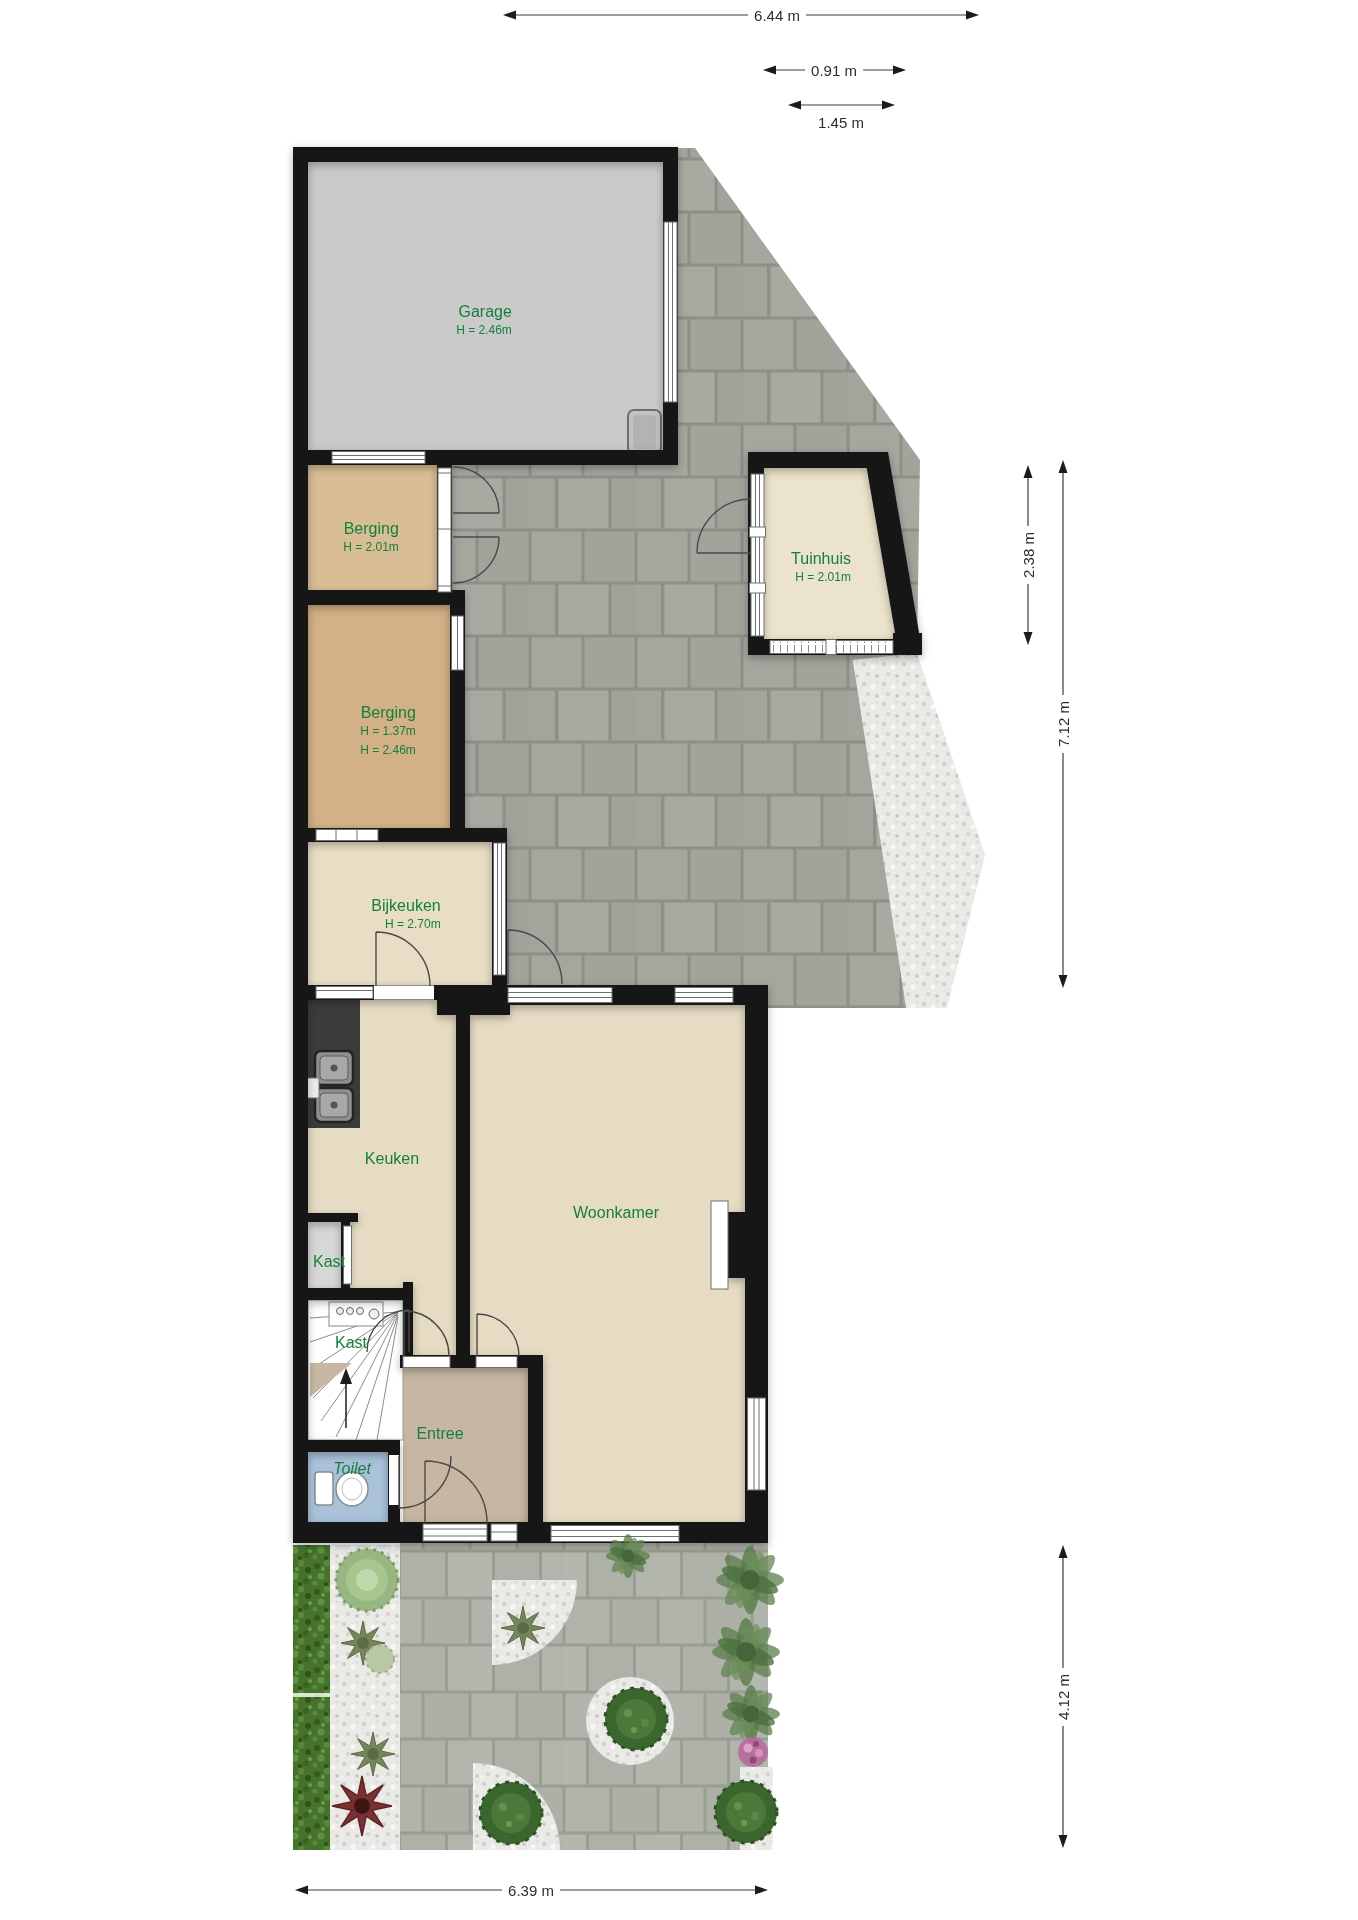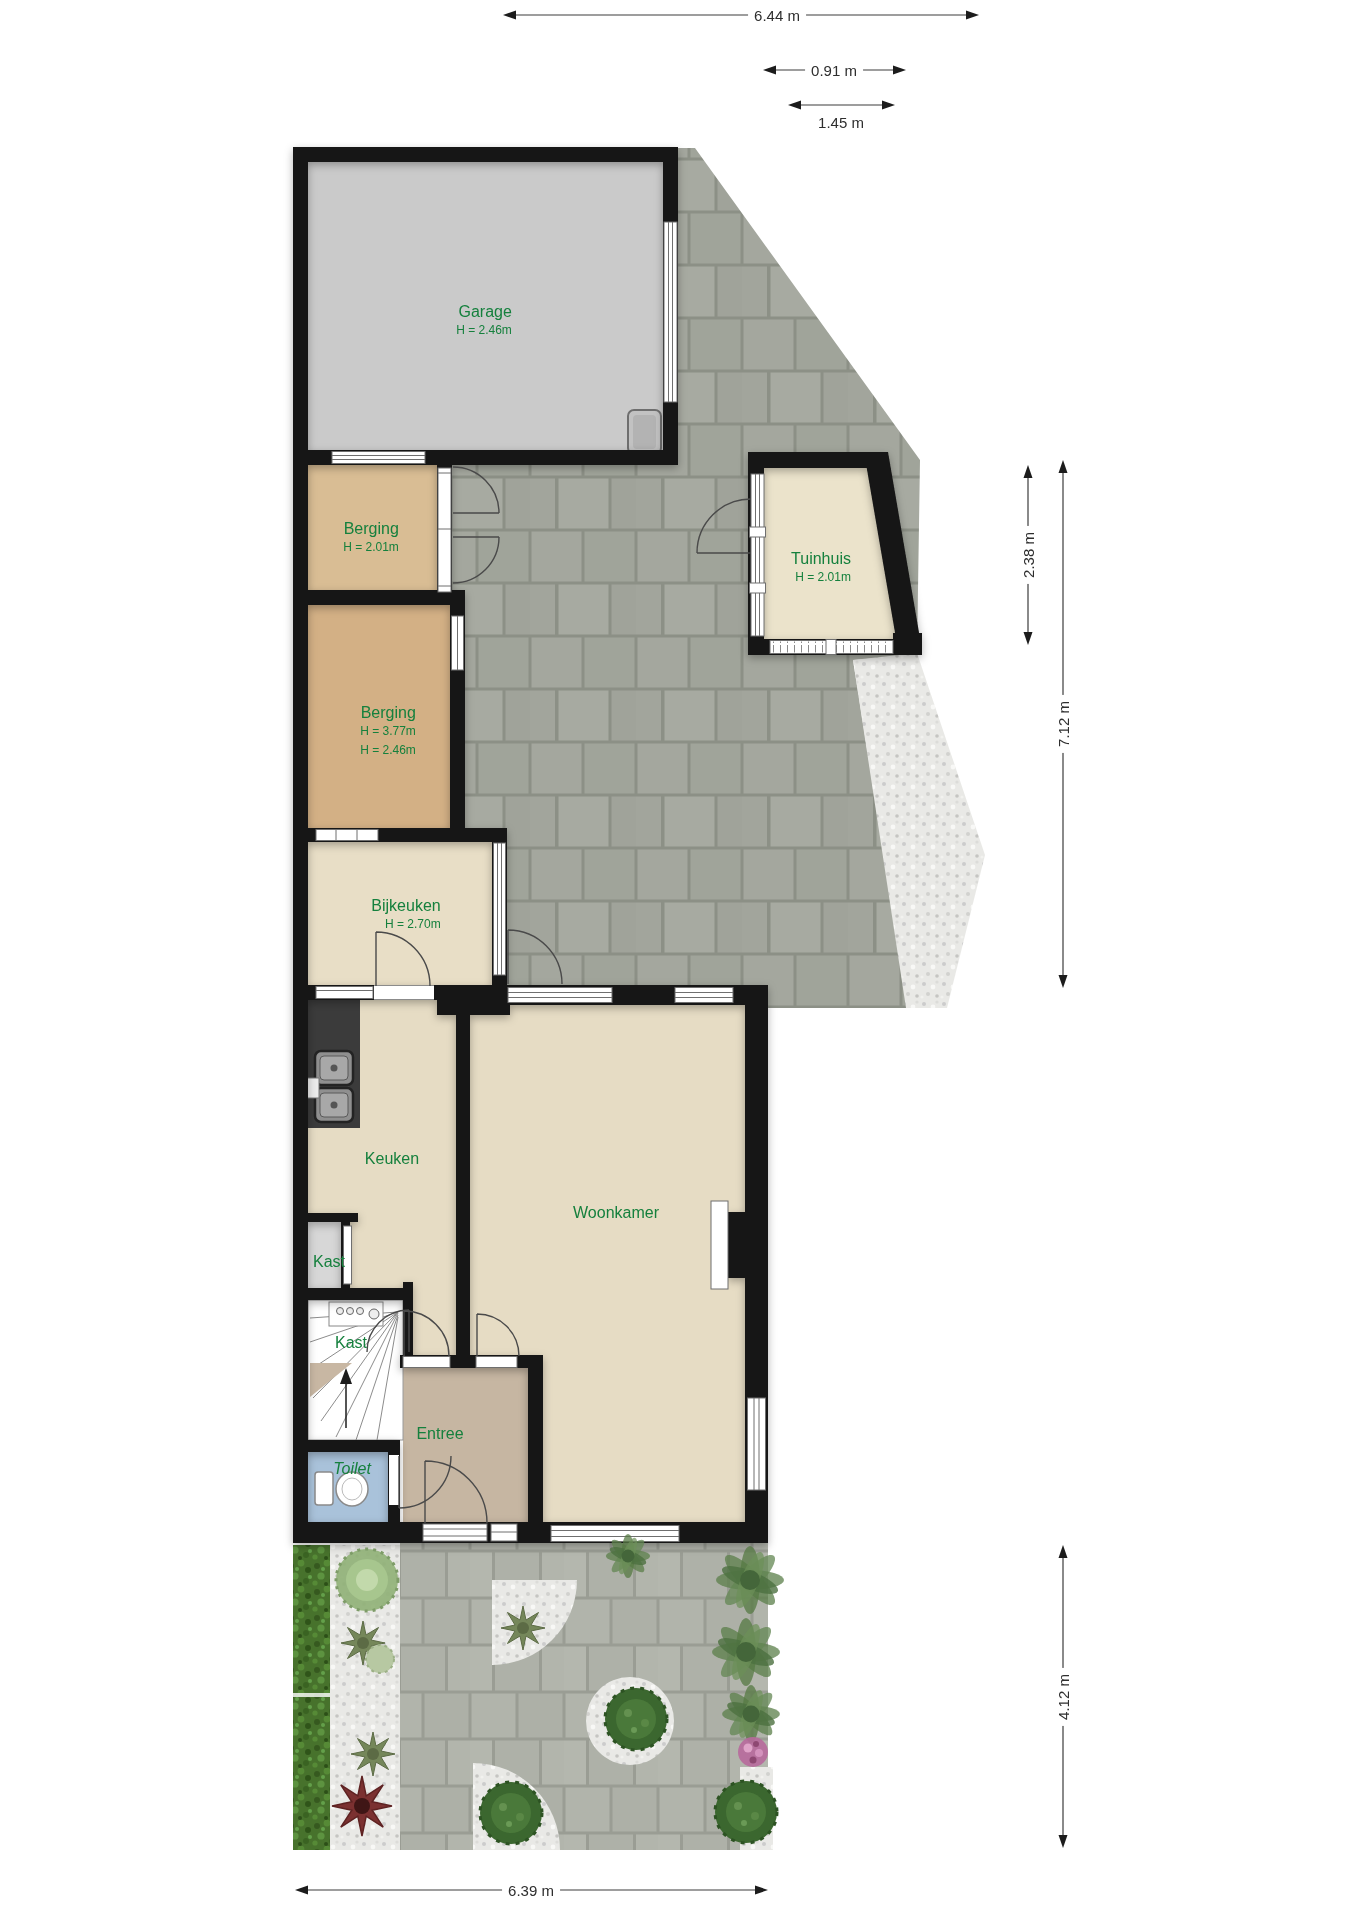--- a/index.html
+++ b/index.html
@@ -355,21 +355,21 @@
 <div class="lbl" style="left:484px;top:321px;">
   <div>Garage</div>
   <div class="h">H = 2.46m</div>
 </div>
 <div class="lbl" style="left:371px;top:538px;">
   <div>Berging</div>
   <div class="h">H = 2.01m</div>
 </div>
 <div class="lbl" style="left:388px;top:731px;">
   <div>Berging</div>
-  <div class="h">H = 3.77m</div>
+  <div class="h">H = 1.37m</div>
   <div class="h">H = 2.46m</div>
 </div>
 <div class="lbl" style="left:821px;top:568px;">
   <div>Tuinhuis</div>
   <div class="h">H = 2.01m</div>
 </div>
 <div class="lbl" style="left:406px;top:915px;">
   <div>Bijkeuken</div>
   <div class="h">H = 2.70m</div>
 </div>

